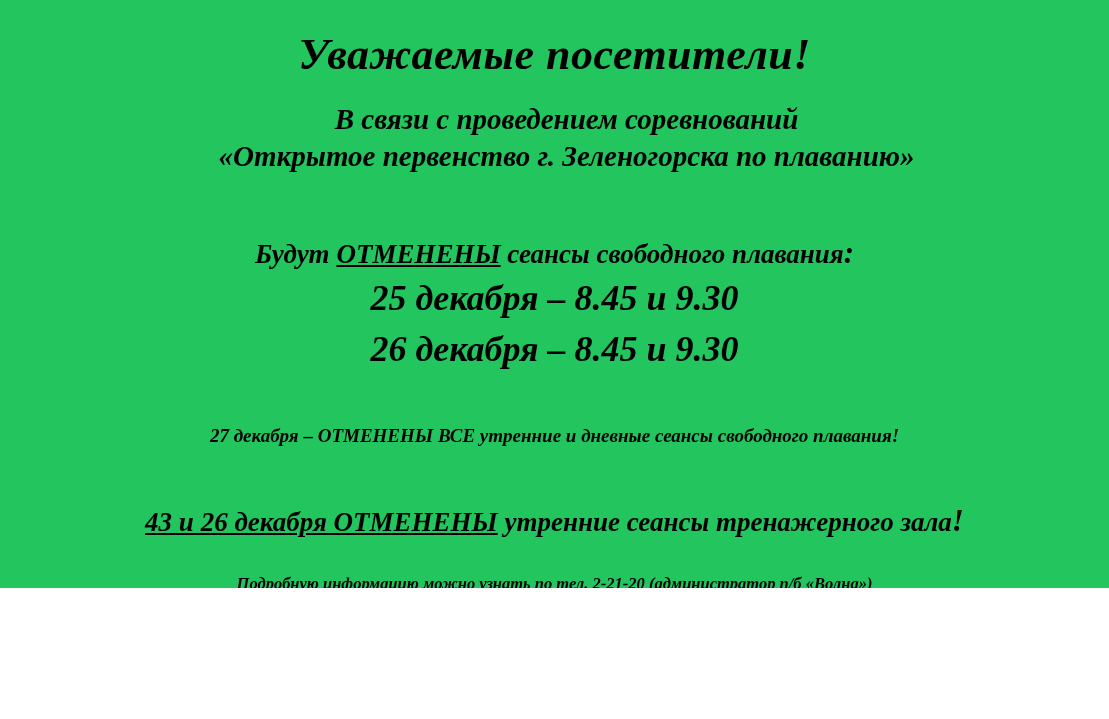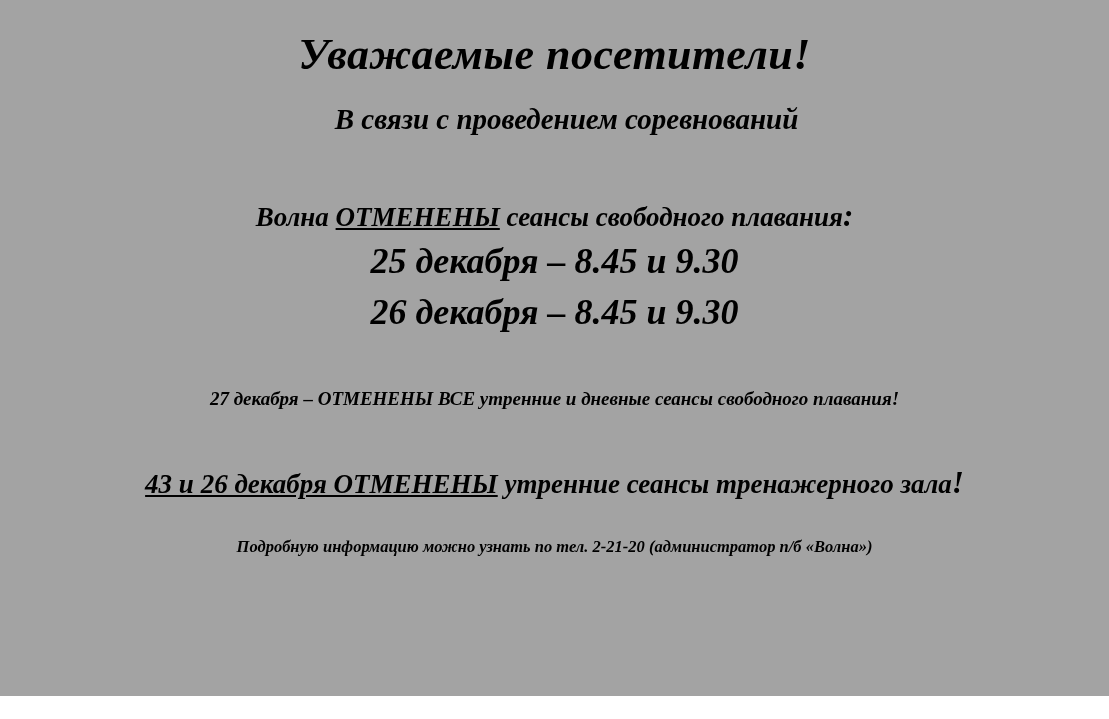--- a/index.html
+++ b/index.html
@@ -9,22 +9,22 @@
   body {
     width: 1109px;
     height: 719px;
     background: #ffffff;
     font-family: "Liberation Serif", serif;
   }
   .poster {
     position: relative;
     box-sizing: border-box;
     width: 1109px;
-    height: 696px;
-    background: #a3a3a3;
+    height: 588px;
+    background: #22c55e;
     padding: 18px 30px 10px 30px;
     display: flex;
     flex-direction: column;
     align-items: center;
     color: #000000;
     overflow: hidden;
   }
   .title {
     font-size: 44px;
     font-weight: bold;
@@ -95,24 +95,25 @@
 </style>
 </head>
 <body>
 
 <div class="poster">
 
   <div class="title">Уважаемые посетители!</div>
 
   <div class="subtitle">
     <span>В связи с проведением соревнований</span>
+    <span class="line2">«Открытое первенство г. Зеленогорска по плаванию»</span>
   </div>
 
   <div class="block cancel-head">
-    <span>Волна </span><span class="u">ОТМЕНЕНЫ</span><span> сеансы свободного плавания</span><span class="colon">:</span>
+    <span>Будут </span><span class="u">ОТМЕНЕНЫ</span><span> сеансы свободного плавания</span><span class="colon">:</span>
   </div>
 
   <div class="block session-line">25 декабря – 8.45 и 9.30</div>
   <div class="block session-line">26 декабря – 8.45 и 9.30</div>
 
   <div class="block block-27">
     <span>27 декабря – ОТМЕНЕНЫ ВСЕ утренние и дневные сеансы</span>
     <span>свободного плавания!</span>
   </div>
 

